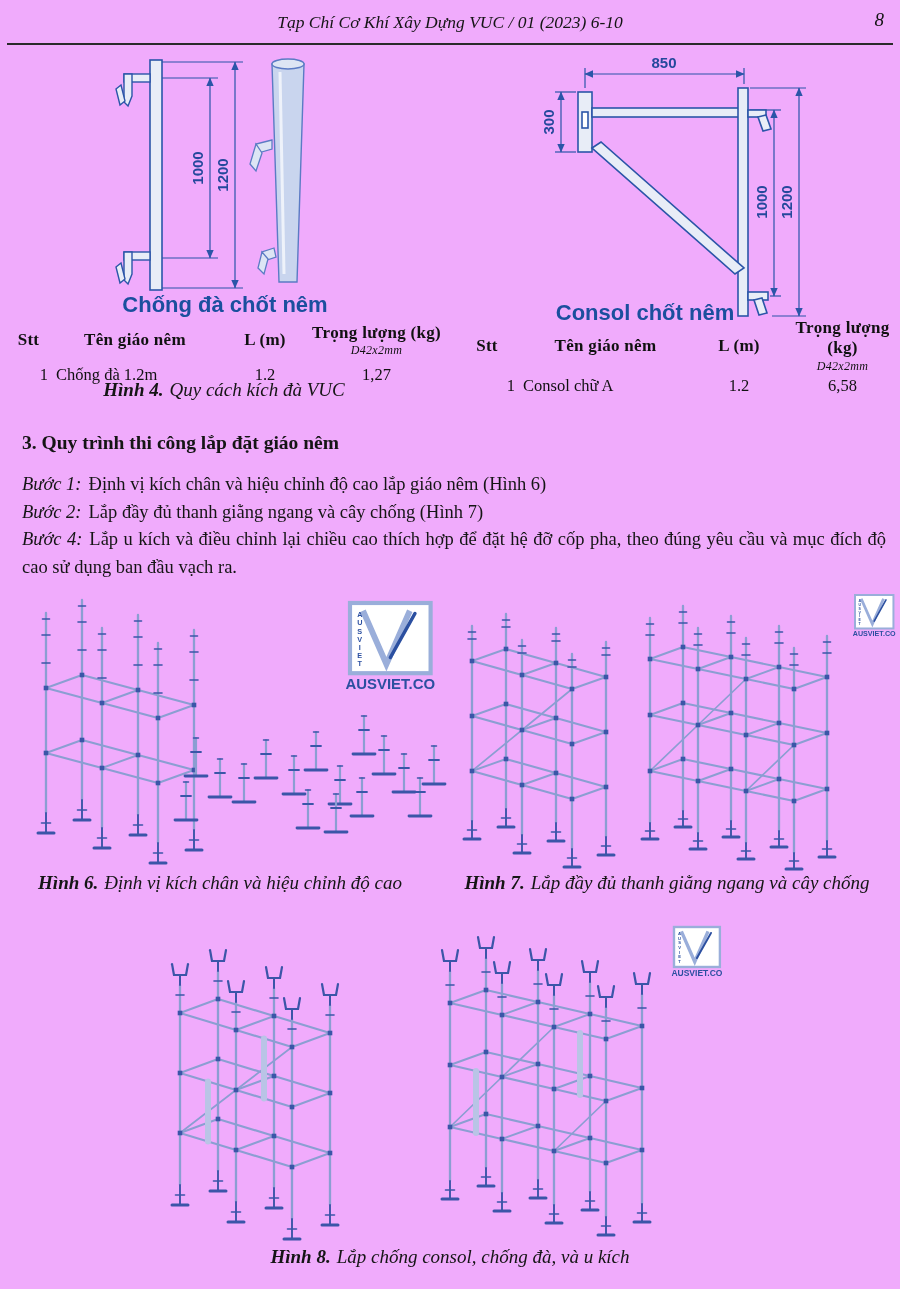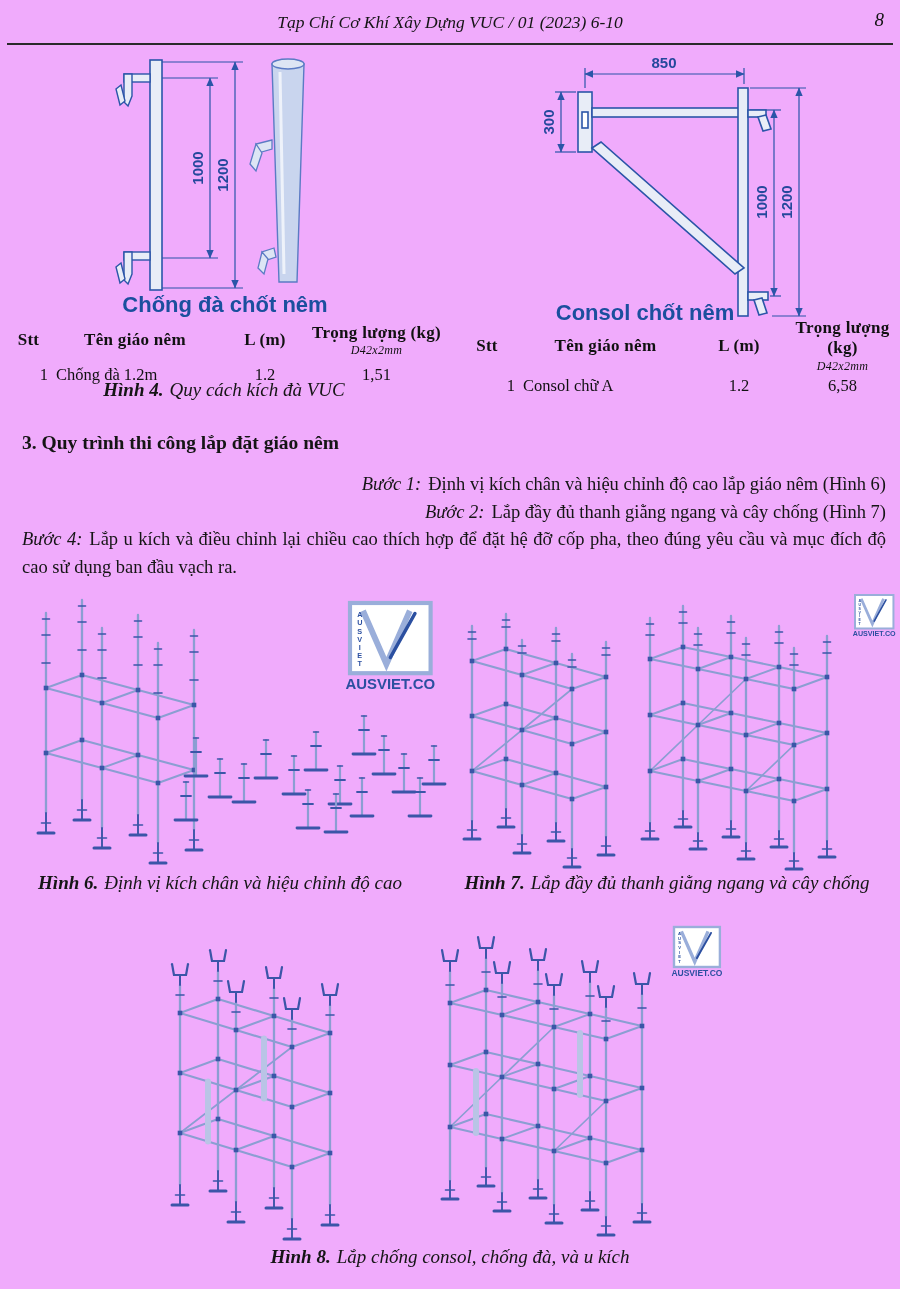--- a/index.html
+++ b/index.html
@@ -24,21 +24,21 @@
   .right-t .c1{width:175px;}
   .th .c3{line-height:1.2;}
   .sub{display:block;font-weight:normal;font-style:italic;font-size:12px;}
   .td{min-height:26px;}
   .td .c0{text-align:right;padding-right:3px;}
   .td .c1{text-align:left;padding-left:5px;}
   .caption{position:absolute;text-align:center;font-size:19px;font-style:italic;margin:0;}
   .caption .cap-label{font-weight:bold;margin-right:6px;}
   .section-heading{position:absolute;left:22px;top:432px;font-weight:bold;font-size:19.5px;margin:0;}
   .steps{position:absolute;left:22px;top:471px;width:864px;font-size:18.5px;}
-  .step{margin:0;line-height:27.5px;text-align:right;}
+  .step{margin:0;line-height:27.5px;}
   .step .lbl{font-style:italic;margin-right:7px;}
   .step.justify{text-align:justify;}
   .figsvg{position:absolute;}
 </style>
 </head>
 <body>
 
 <div class="page">
 
   <div class="journal-title">Tạp Chí Cơ Khí Xây Dựng VUC / 01 (2023) 6-10</div>
@@ -146,21 +146,21 @@
       <span class="c2">L (m)</span>
       <span class="c3">
         <span>Trọng lượng (kg)</span>
         <span class="sub">D42x2mm</span>
       </span>
     </div>
     <div class="tr td">
       <span class="c0">1</span>
       <span class="c1">Chống đà 1.2m</span>
       <span class="c2">1.2</span>
-      <span class="c3">1,51</span>
+      <span class="c3">1,27</span>
     </div>
   </div>
   <p class="caption" style="left:6px;top:379px;width:436px;">
     <span class="cap-label">Hình 4.</span><span>Quy cách kích đà VUC</span>
   </p>
 
   <div class="spec-table right-t" style="left:456px;top:318px;width:444px;">
     <div class="tr th">
       <span class="c0">Stt</span>
       <span class="c1">Tên giáo nêm</span>

